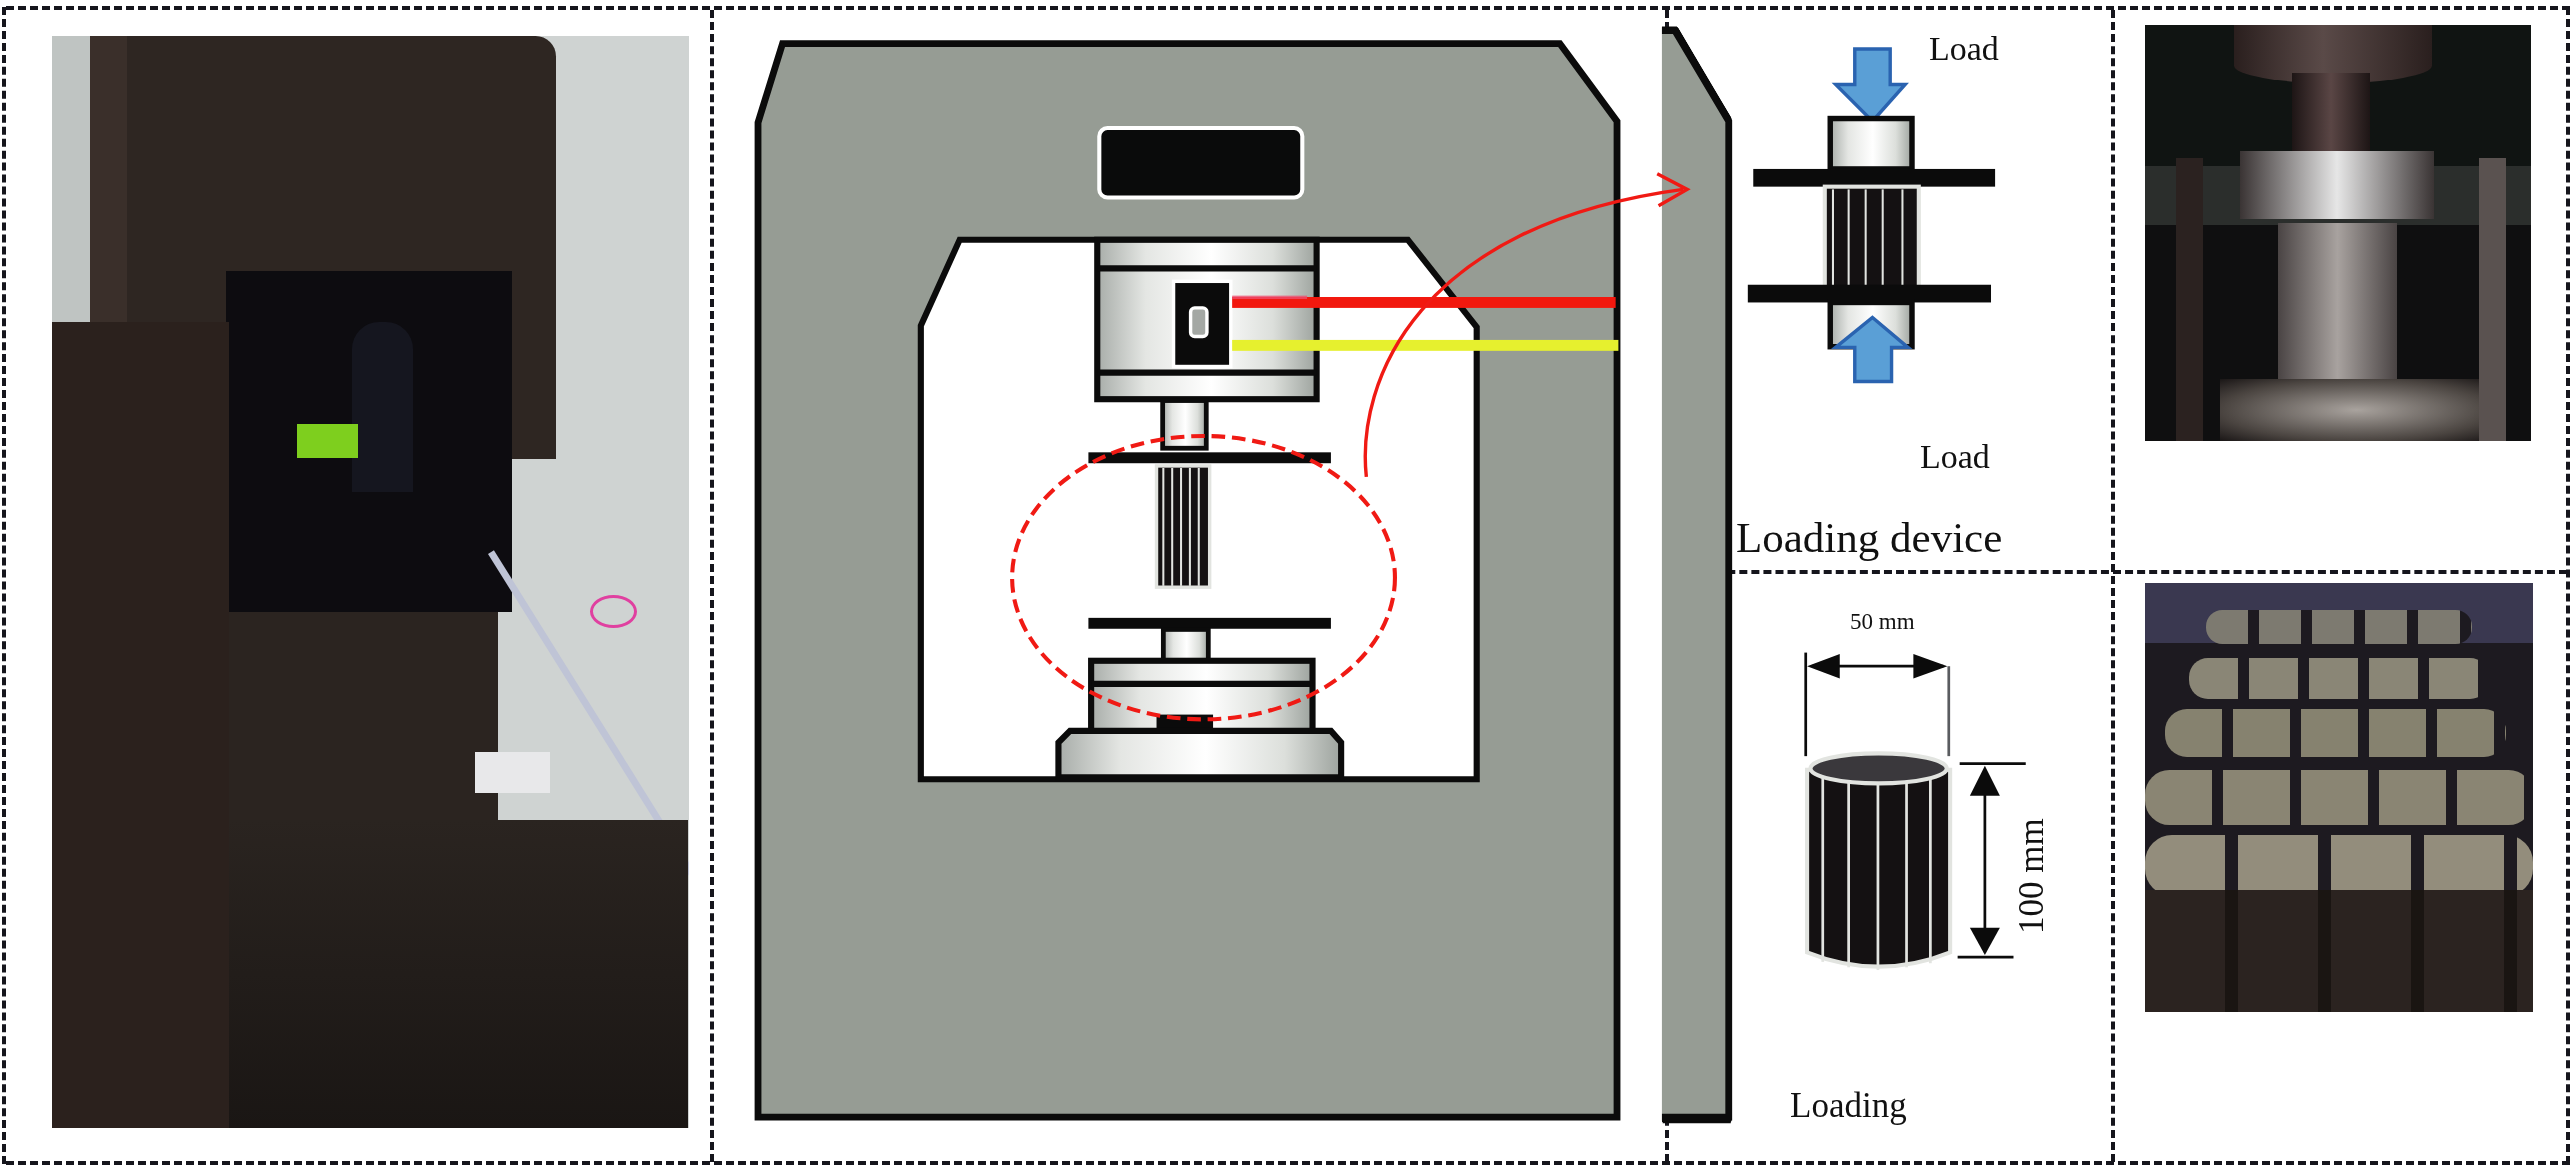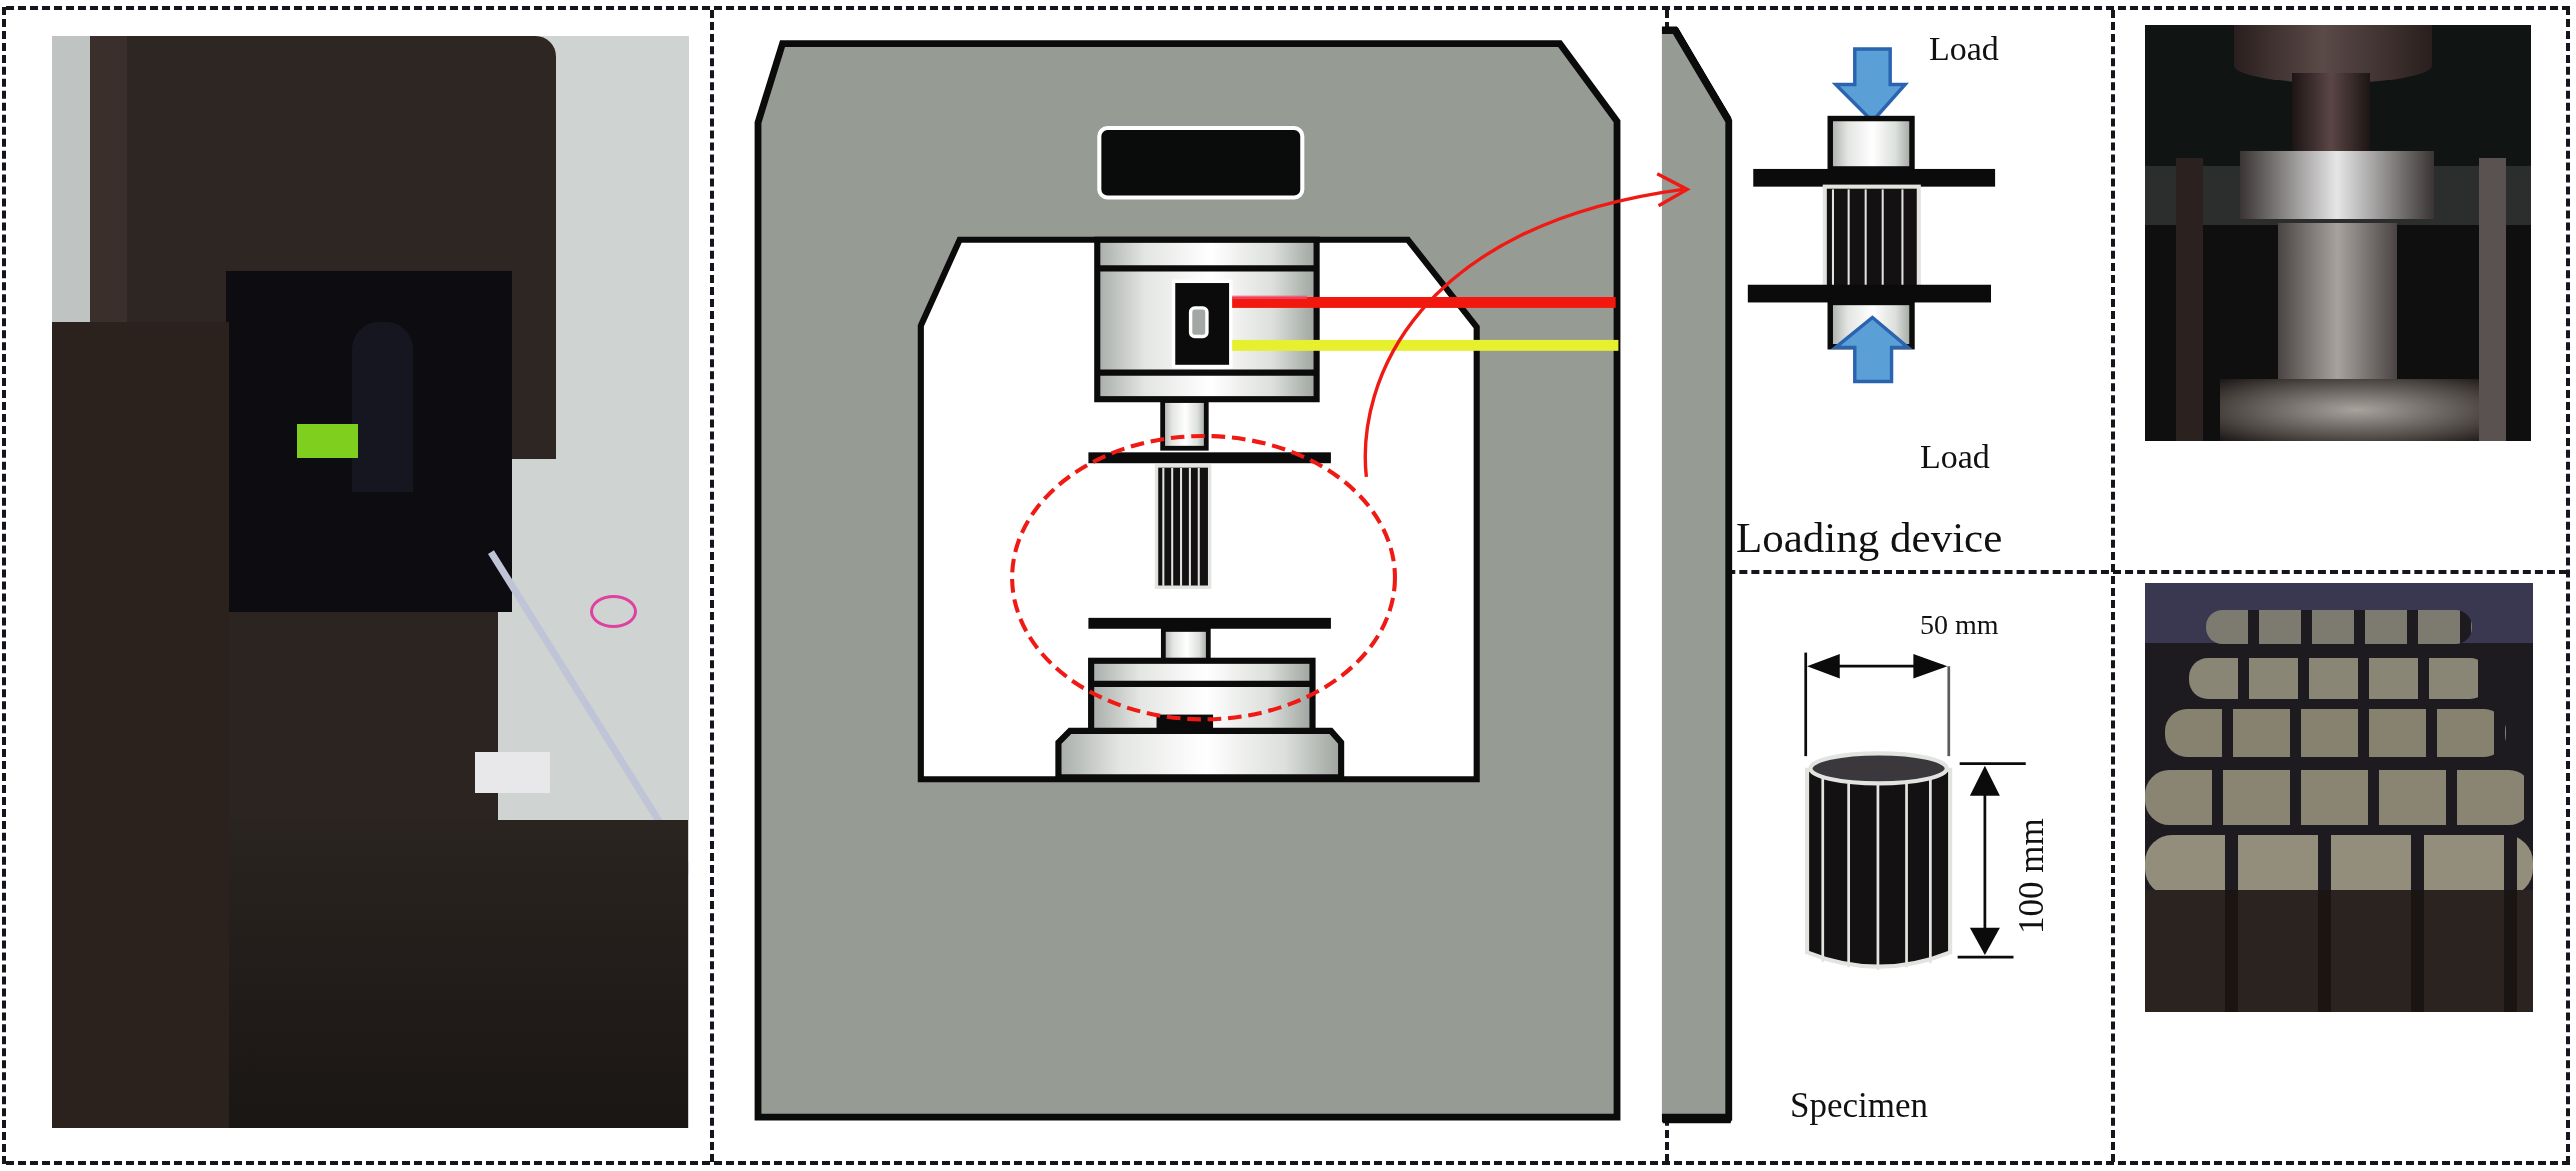--- a/index.html
+++ b/index.html
@@ -477,23 +477,23 @@
     <line x1="2798" y1="1148" x2="2798" y2="1420"></line>
     <line x1="2833" y1="1142" x2="2833" y2="1414"></line>
   </g>
 
   <line x1="2876" y1="1121" x2="2973" y2="1121" stroke="#0b0b0b" stroke-width="4"></line>
   <line x1="2873" y1="1405" x2="2955" y2="1405" stroke="#0b0b0b" stroke-width="4"></line>
   <line x1="2913" y1="1130" x2="2913" y2="1398" stroke="#0b0b0b" stroke-width="4"></line>
   <path d="M2913,1124 L2891,1168 L2935,1168 Z" fill="#0b0b0b"></path>
   <path d="M2913,1402 L2891,1362 L2935,1362 Z" fill="#0b0b0b"></path>
 </svg>
-<div class="label" style="left:1920px; top:609px; font-size:28px;text-align:right;">50 mm</div>
+<div class="label" style="left:1850px; top:609px; font-size:23px;text-align:right;">50 mm</div>
 <div class="label" style="left:2000px; top:845px; font-size:35px; transform:rotate(-90deg); transform-origin:left top; top:934px; left:2012px;">100 mm</div>
-<div class="label" style="left:1790px; top:1086px; font-size:35px;">Specimen</div>
+<div class="label" style="left:1790px; top:1086px; font-size:35px;">Loading</div>
 
 <div class="photo" style="left:2145px; top:583px; width:388px; height:429px;
   background: linear-gradient(180deg,#3a3850 0 14%, #1d1a20 14% 100%);">
   <div style="position:absolute; left:61px; top:27px; width:266px; height:34px; background:repeating-linear-gradient(90deg,#7d7a70 0 42px,#1d1a20 42px 53px); border-radius:16.4px;"></div>
   <div style="position:absolute; left:44px; top:75px; width:300px; height:41px; background:repeating-linear-gradient(90deg,#8a8676 0 49px,#1d1a20 49px 60px); border-radius:19px;"></div>
   <div style="position:absolute; left:20.4px; top:126px; width:341px; height:48px; background:repeating-linear-gradient(90deg,#86826f 0 57px,#1d1a20 57px 68px); border-radius:22px;"></div>
   <div style="position:absolute; left:0; top:187px; width:388px; height:55px; background:repeating-linear-gradient(90deg,#8a8573 0 67px,#1d1a20 67px 78px); border-radius:24.5px;"></div>
   <div style="position:absolute; left:0; top:252px; width:388px; height:61px; background:repeating-linear-gradient(90deg,#938d7c 0 80px,#1d1a20 80px 93px); border-radius:27px;"></div>
   <div style="position:absolute; left:0; top:307px; width:388px; height:122px; background:repeating-linear-gradient(90deg,#2b2320 0 80px,#1a1512 80px 93px);"></div>
 </div>

